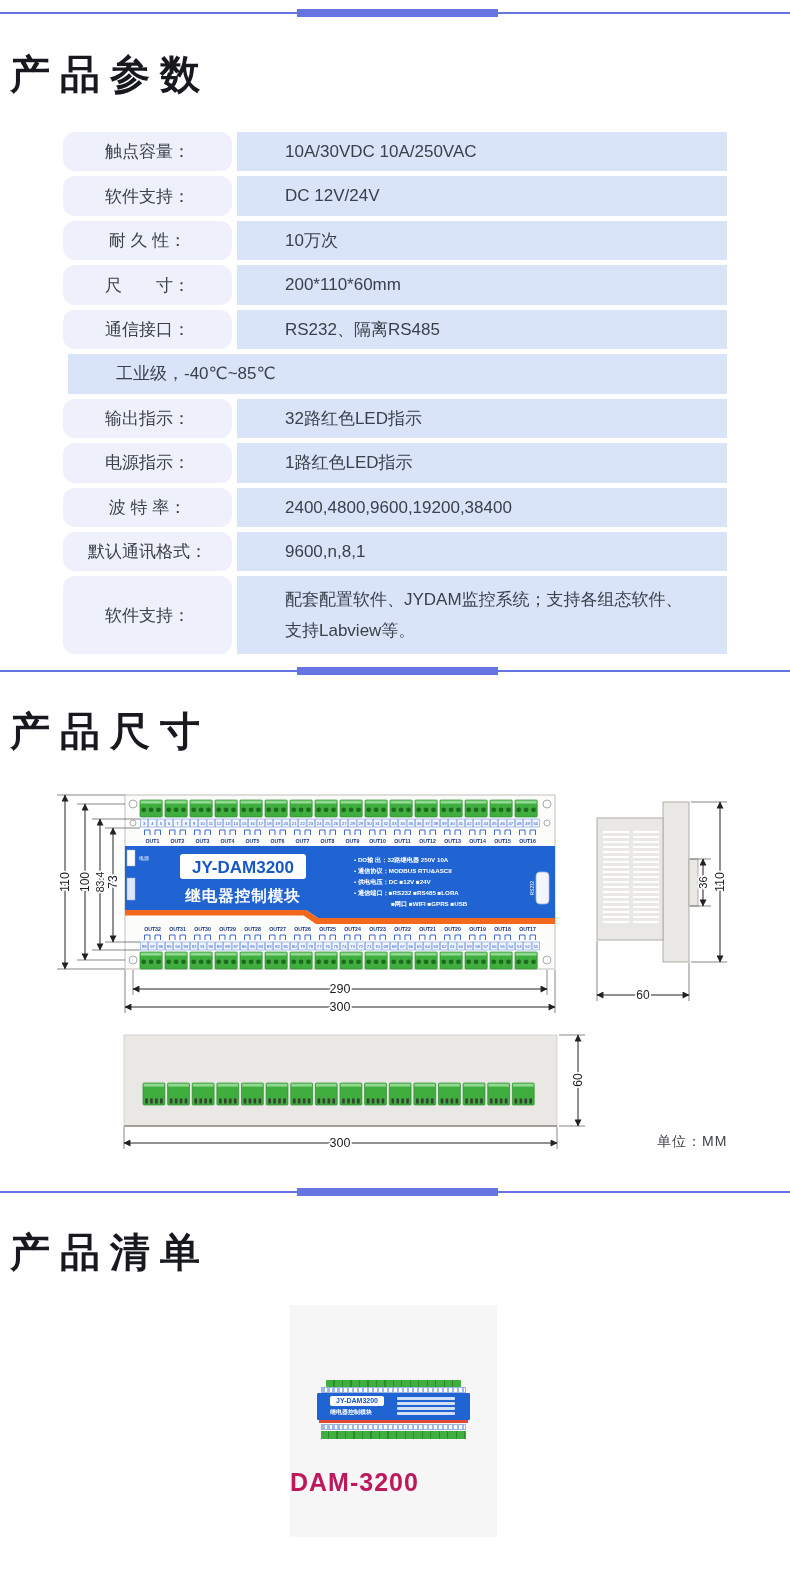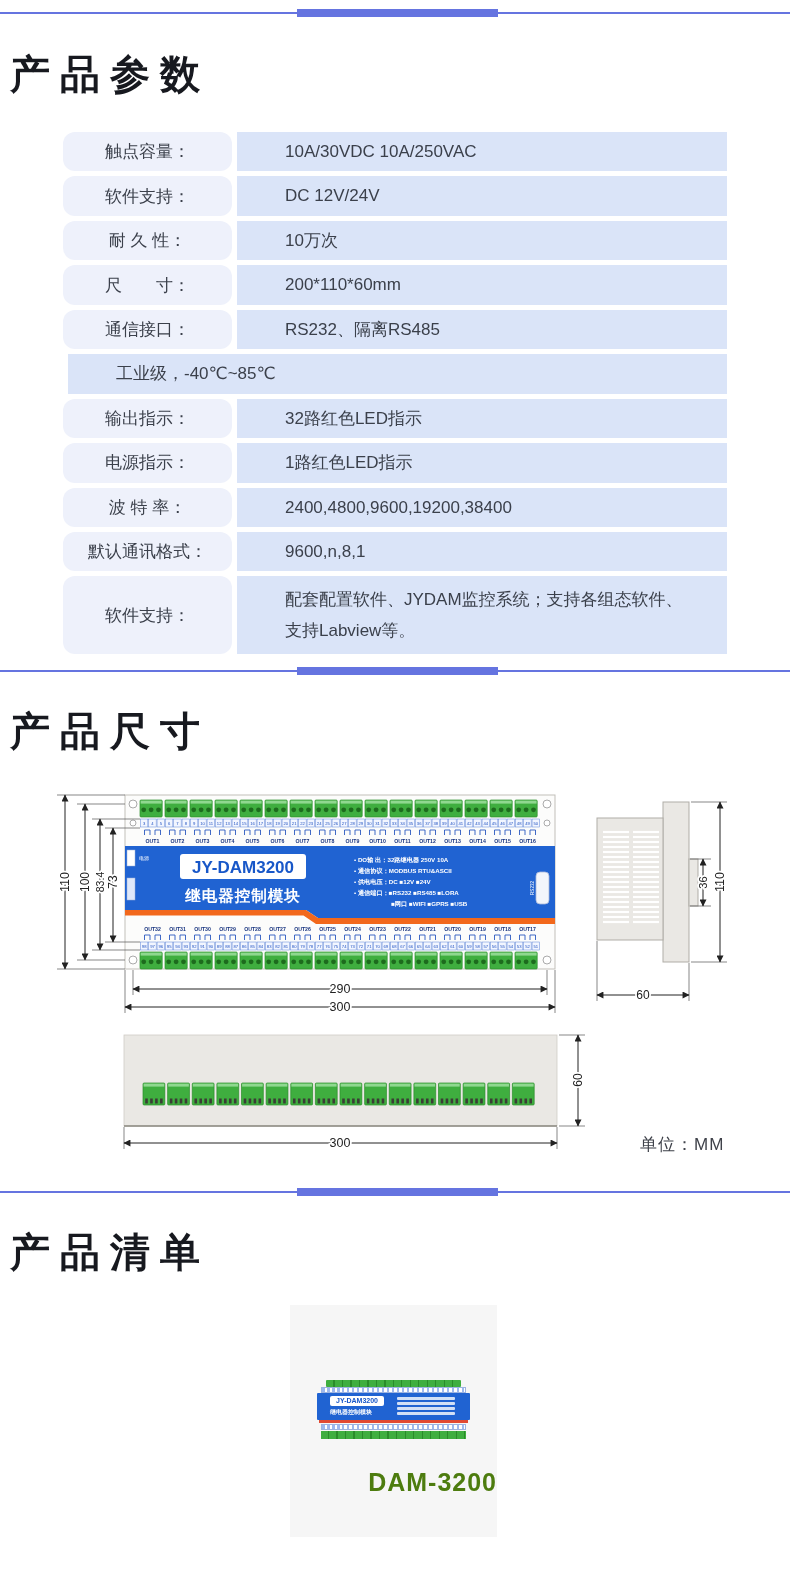--- a/index.html
+++ b/index.html
@@ -29,37 +29,37 @@
   .spec-value{
     flex:1;min-height:38px;margin-left:5px;background:var(--value-bg,#dae4f8);
     display:flex;align-items:center;
     font-size:17px;font-weight:500;color:var(--text-dark,#3b404b);
     padding:4px 38px 4px 48px;line-height:1.85;box-sizing:border-box;
   }
   .spec-row:last-child .spec-label,.spec-row:last-child .spec-value{min-height:78px}
   
   #drawing{position:absolute;left:0;top:780px}
   .dlbl{paint-order:stroke;stroke:#fff;stroke-width:3.5px;stroke-linejoin:round;font-weight:500}
-  .unit-note{position:absolute;left:640px;top:1133px;font-size:17px;letter-spacing:1px;color:#3f424a}
+  .unit-note{position:absolute;left:657px;top:1133px;font-size:14px;letter-spacing:1px;color:#3f424a}
   
   .product-card{position:absolute;left:290px;top:1305px;width:207px;height:232px;background:var(--card-bg,#f6f6f6)}
   .thumb{position:absolute;left:27px;top:75px;width:153px;height:58px}
   .th-green-top{height:7px;margin:0 9px;background:repeating-linear-gradient(90deg,#3fae3f 0 7px,#2a8c2a 7px 8.5px);border-radius:1px}
   .th-ticks{height:6px;margin:0 4px;background:repeating-linear-gradient(90deg,#9db8ef 0 2.5px,#fff 2.5px 5px);border:0.5px solid #9db3e0;box-sizing:border-box}
   .th-blue{position:relative;height:27px;background:var(--panel-blue,#2063d2);border-radius:1px}
   .th-model{position:absolute;left:13px;top:3px;width:54px;height:10px;background:#fff;border-radius:2px;
     font-size:7px;line-height:10px;font-weight:bold;color:#1857c8;text-align:center;white-space:nowrap;overflow:hidden}
   .th-sub{position:absolute;left:13px;top:15px;width:60px;font-size:6px;line-height:9px;font-weight:bold;color:#fff;white-space:nowrap}
   .th-lines{position:absolute;left:80px;top:4px;width:58px}
   .th-lines i{display:block;height:2.5px;margin-bottom:2.6px;background:rgba(255,255,255,.8);border-radius:1px}
   .th-red{height:2.5px;margin:0 2px;background:#e14a33}
   .th-relays{margin-top:1.5px}
   .th-green-bot{height:8px;margin:1px 4px 0;background:repeating-linear-gradient(90deg,#3fae3f 0 7px,#2a8c2a 7px 8.5px)}
-  .card-name{position:absolute;left:0;top:163px;width:100%;text-align:right;
-    font-size:25px;font-weight:700;letter-spacing:1px;color:#4d7c0f}
+  .card-name{position:absolute;left:0;top:163px;width:100%;text-align:left;
+    font-size:25px;font-weight:700;letter-spacing:1px;color:#be185d}
 </style>
 </head>
 <body>
 
 <div class="divider d1">
     <div class="thick"></div>
   </div>
 <div class="divider d2">
     <div class="thick"></div>
   </div>

